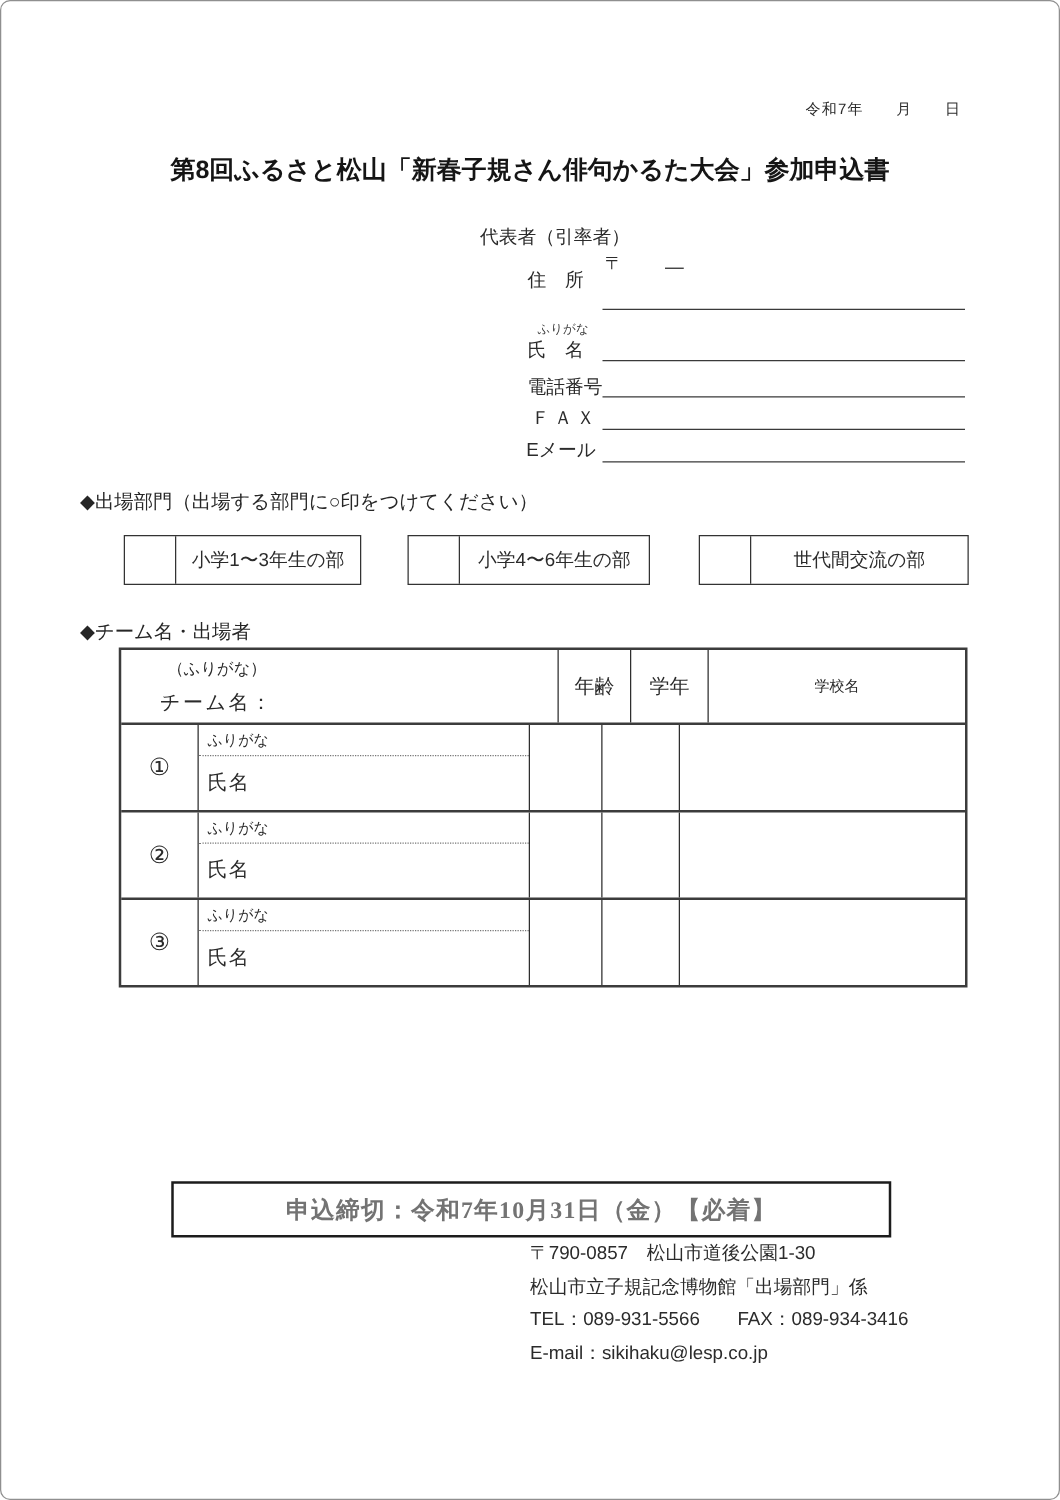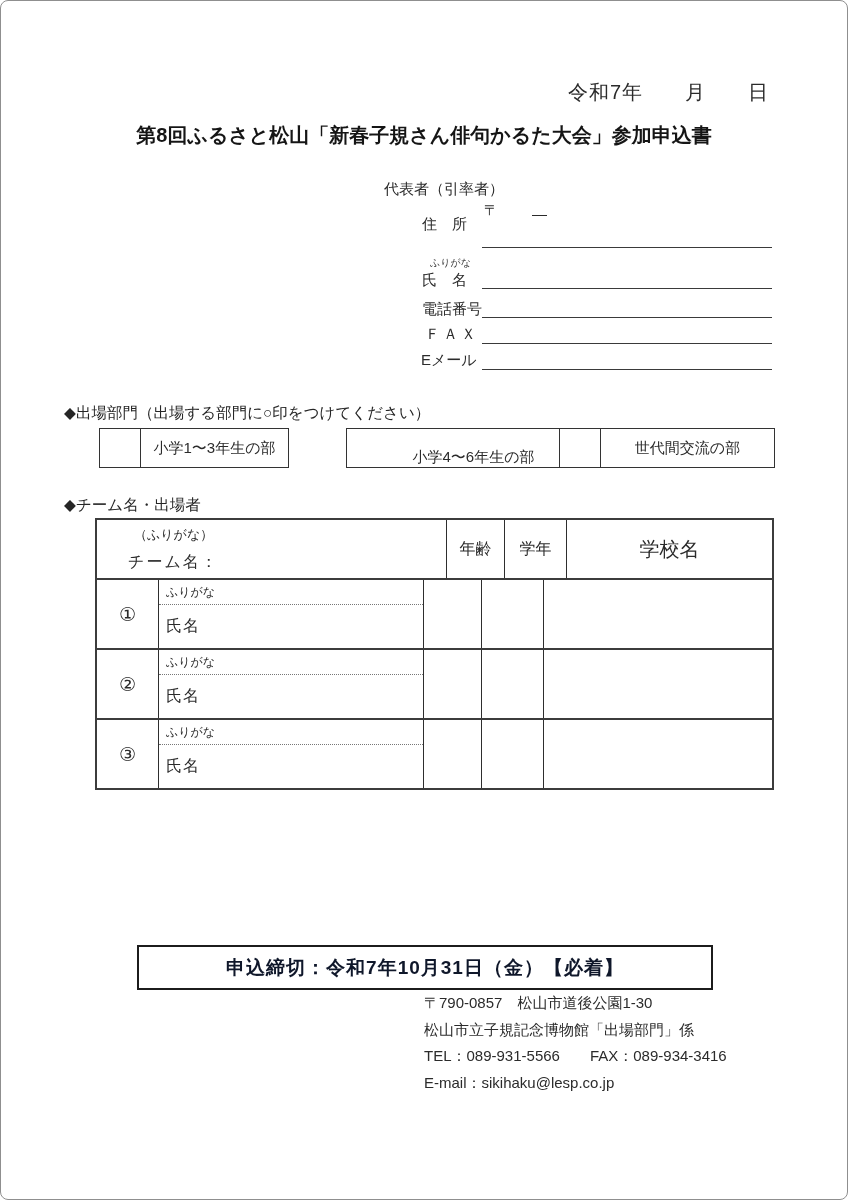--- a/index.html
+++ b/index.html
@@ -10,72 +10,72 @@
     border:1px solid #8f8f8f;
     border-radius:8px;
     box-sizing:border-box;
     font-family:"Liberation Sans","DejaVu Sans",sans-serif;
     color:#2b2b2b;
     overflow:hidden;
   }
   .abs{position:absolute;}
 
   
-  .date-line{top:78px;right:78px;font-size:20px;letter-spacing:1px;margin-left:28px;}
+  .date-line{top:78px;right:78px;font-size:12px;letter-spacing:1px;margin-left:28px;}
   .title{top:121px;left:0;width:100%;text-align:center;font-size:20px;font-weight:bold;color:#151515;margin:0;}
 
   
   .rep-heading{top:179px;left:383px;font-size:15px;}
   .lbl{font-size:15px;}
   .lbl-address{top:214px;left:421px;}
   .postal-mark{top:201px;left:483px;font-size:14px;}
   .postal-dash{top:204px;left:531px;font-size:15px;}
   .lbl-furigana{top:255px;left:429px;font-size:10px;color:#3a3a3a;}
   .lbl-name{top:270px;left:421px;}
   .lbl-phone{top:299px;left:421px;}
   .lbl-fax{top:324px;left:424px;letter-spacing:3px;}
   .lbl-email{top:350px;left:420px;}
   .wline{left:481px;width:290px;height:0;border-bottom:1.5px solid #3a3a3a;}
   .wl1{top:246px;}.wl2{top:287px;}.wl3{top:316px;}.wl4{top:342px;}.wl5{top:368px;}
 
   
   .sec-heading{font-size:15.5px;color:#262626;}
-  .division-heading{top:402px;left:63px;}
+  .division-heading{top:390px;left:63px;}
   .opt-box{top:427px;height:40px;border:1.5px solid #333;box-sizing:border-box;display:flex;align-items:stretch;}
   .opt1{left:98px;width:190px;}
-  .opt2{left:345px;width:214px;align-items:flex-end;}
+  .opt2{left:325px;width:194px;}
   .opt3{left:558px;width:216px;}
   .opt-mark{width:40px;border-right:1.5px solid #333;}
   .opt-label{flex:1;display:flex;align-items:center;justify-content:center;font-size:15px;}
 
   
   .team-heading{top:494px;left:63px;}
   .team-table{top:517px;left:94px;width:679px;border:2px solid #3c3c3c;box-sizing:border-box;background:#fff;}
   .trow{display:flex;}
   .thead-row{height:58px;margin-left:23px;}
   .tbody-row{height:68px;border-top:2px solid #3c3c3c;}
   .cell{box-sizing:border-box;}
   .th-merged{width:326px;position:relative;}
   .th-furigana{position:absolute;top:6px;left:14px;font-size:13px;}
   .th-teamname{position:absolute;bottom:5px;left:8px;font-size:16px;letter-spacing:2px;}
   .col-age{width:58px;border-left:1.5px solid #2e2e2e;display:flex;align-items:center;justify-content:center;font-size:16px;}
   .col-grade{width:62px;border-left:1.5px solid #2e2e2e;display:flex;align-items:center;justify-content:center;font-size:16px;}
-  .col-school{flex:1;border-left:1.5px solid #2e2e2e;display:flex;align-items:center;justify-content:center;font-size:20px;}
+  .col-school{flex:1;border-left:1.5px solid #2e2e2e;display:flex;align-items:center;justify-content:center;font-size:12px;}
   .num-cell{width:62px;border-right:1.5px solid #2e2e2e;display:flex;align-items:center;justify-content:center;font-size:19px;}
   .name-cell{width:264px;display:flex;flex-direction:column;}
   .name-furigana{height:25px;font-size:12px;padding:4px 0 0 7px;border-bottom:1px dotted #777;box-sizing:border-box;}
   .name-shimei{flex:1;font-size:16px;display:flex;align-items:center;padding-left:7px;letter-spacing:1px;}
 
   
   .notes{top:790px;left:76px;width:700px;font-size:15px;line-height:27.5px;}
   .notes .indent{margin-left:15px;}
 
   
   .deadline-box{top:944px;left:136px;width:576px;height:45px;border:2px solid #1c1c1c;box-sizing:border-box;display:flex;align-items:center;justify-content:center;}
-  .deadline-text{font-size:19px;font-weight:bold;color:#0f172a;letter-spacing:1px;}
+  .deadline-text{font-size:19px;font-weight:bold;color:#737373;letter-spacing:1px;font-family:Liberation Serif, serif;}
 
   
   .contact-heading{top:1010px;left:377px;font-size:15px;letter-spacing:1px;}
   .contact-lines{top:989px;left:423px;font-size:15px;line-height:26.5px;}
 </style>
 </head>
 <body>
 
 <div class="page">
 

